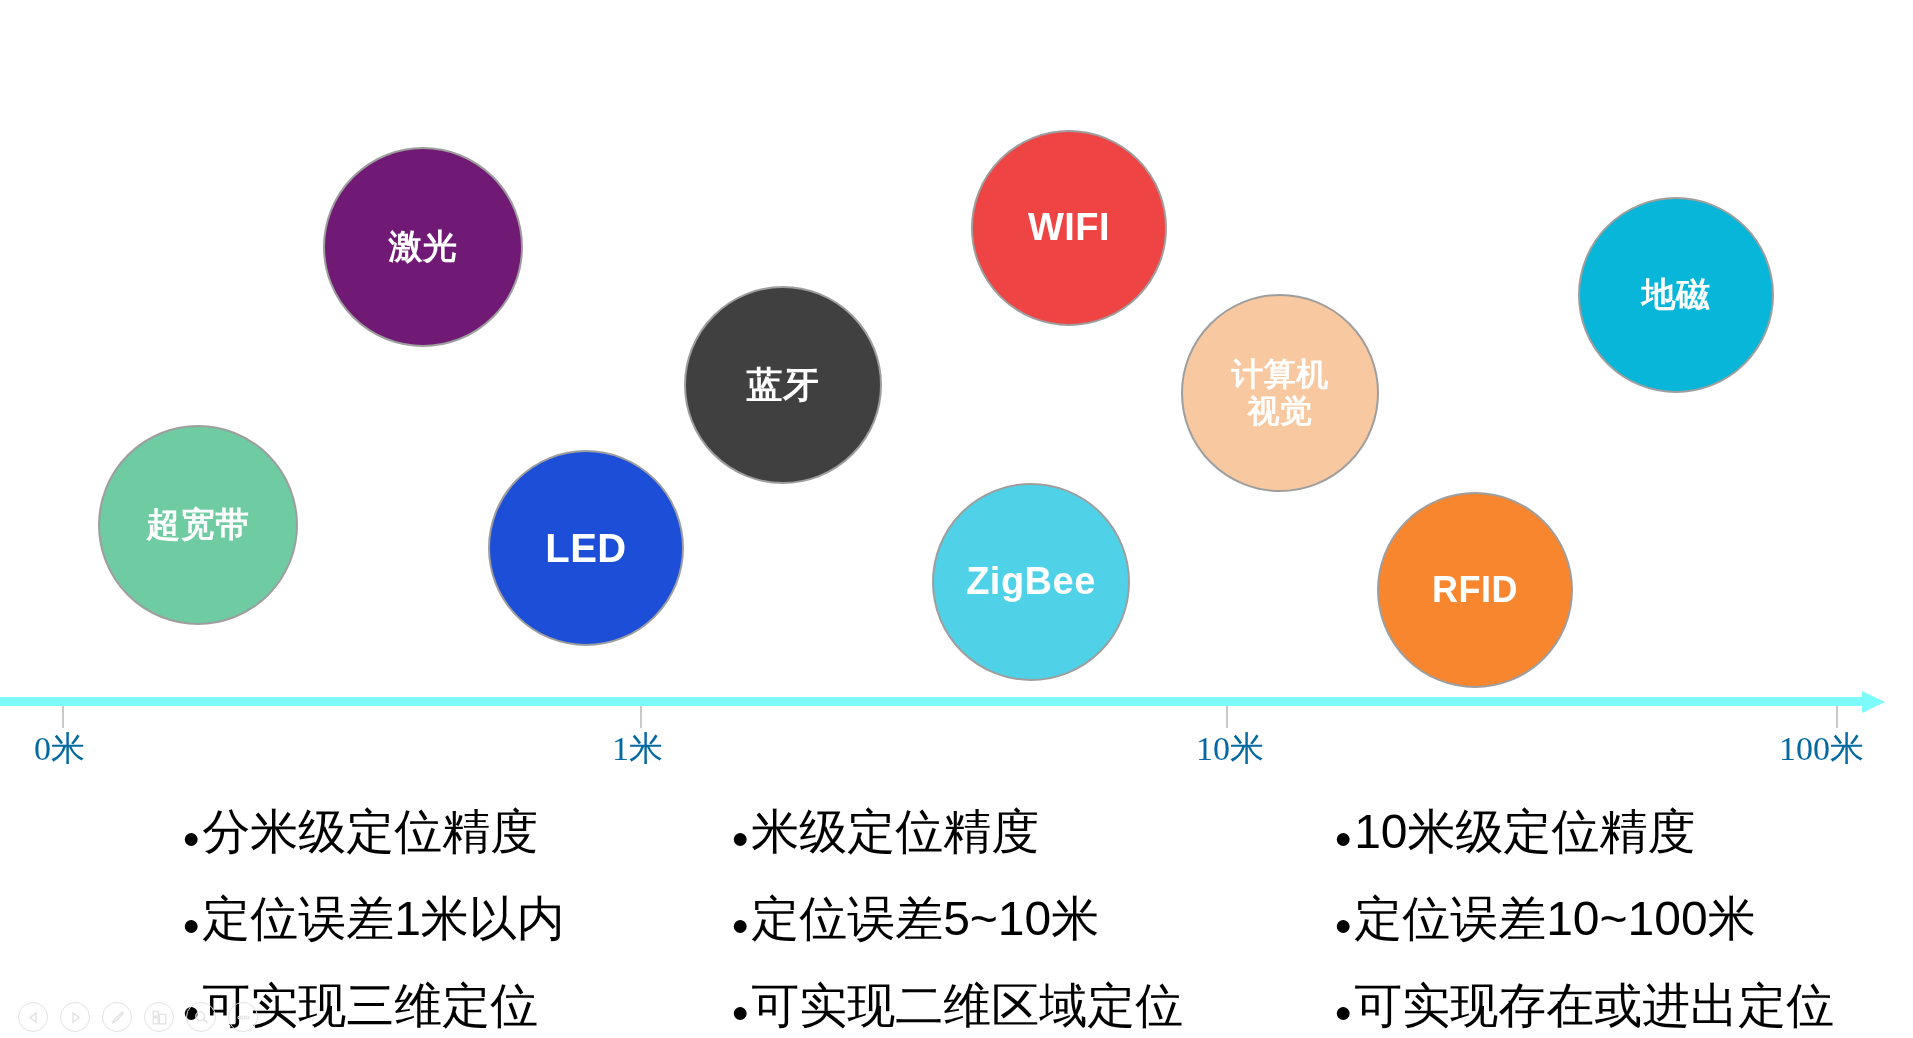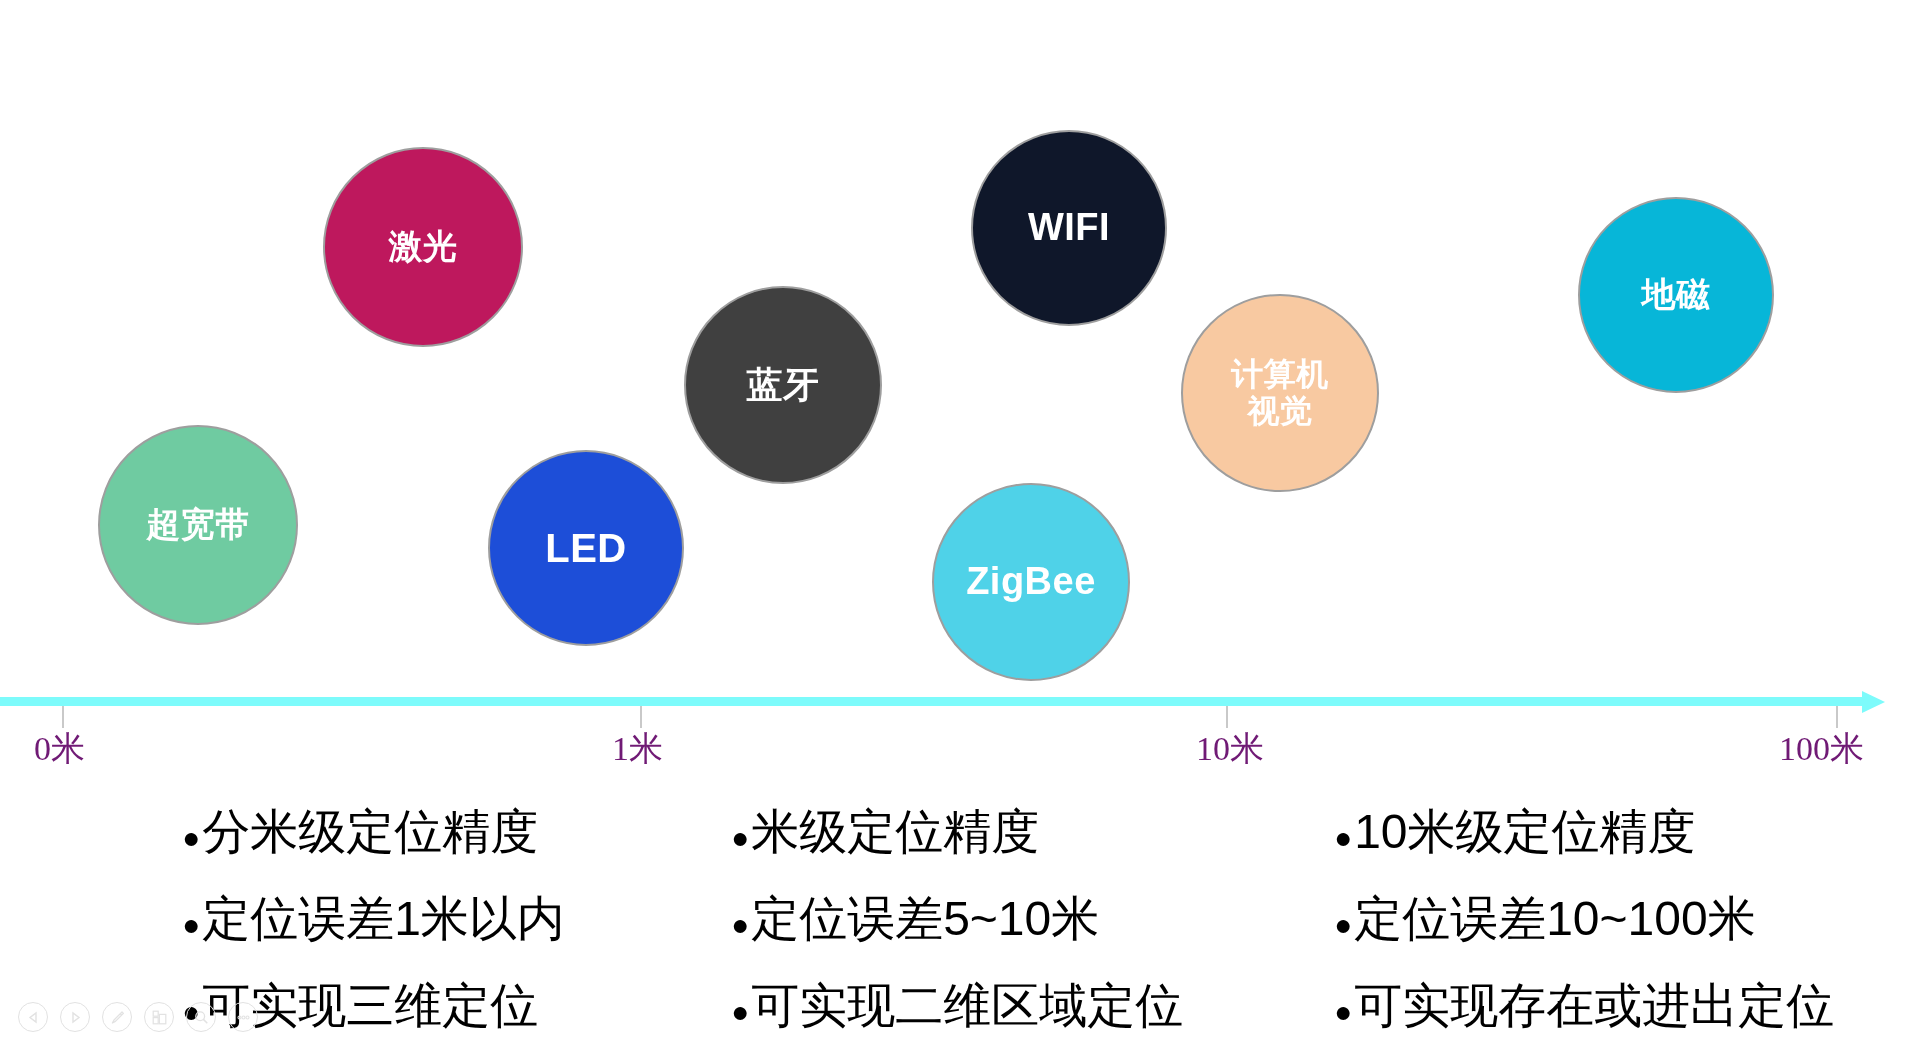--- a/index.html
+++ b/index.html
@@ -72,21 +72,21 @@
     position: absolute;
     top: 16px;
     width: 2px;
     height: 22px;
     background: #c9c9c9;
   }
   .tick-label {
     position: absolute;
     top: 726px;
     font-size: 34px;
-    color: #701a75;
+    color: #0369a1;
     font-family: "Liberation Serif", "DejaVu Serif", serif;
     white-space: nowrap;
   }
 
   
   .bullet-col {
     position: absolute;
     top: 800px;
   }
   .bullet-row {
@@ -131,45 +131,48 @@
 </style>
 </head>
 <body>
 
 <div id="slide">
 
   <div class="bubble" style="left:98px; top:425px; width:200px; height:200px; background:#6FCBA1; font-size:34px;">
     <span class="blabel">超宽带</span>
   </div>
 
-  <div class="bubble" style="left:323px; top:147px; width:200px; height:200px; background:#be185d; font-size:34px;">
+  <div class="bubble" style="left:323px; top:147px; width:200px; height:200px; background:#701a75; font-size:34px;">
     <span class="blabel">激光</span>
   </div>
 
   <div class="bubble" style="left:488px; top:450px; width:196px; height:196px; background:#1d4ed8; font-size:40px;">
     <span class="blabel">LED</span>
   </div>
 
   <div class="bubble" style="left:684px; top:286px; width:198px; height:198px; background:#404040; font-size:36px;">
     <span class="blabel">蓝牙</span>
   </div>
 
-  <div class="bubble" style="left:971px; top:130px; width:196px; height:196px; background:#0f172a; font-size:38px;">
+  <div class="bubble" style="left:971px; top:130px; width:196px; height:196px; background:#ef4444; font-size:38px;">
     <span class="blabel">WIFI</span>
   </div>
 
   <div class="bubble" style="left:932px; top:483px; width:198px; height:198px; background:#4FD2E8; font-size:38px;">
     <span class="blabel">ZigBee</span>
   </div>
 
   <div class="bubble" style="left:1181px; top:294px; width:198px; height:198px; background:#F8C9A1; font-size:32px;">
     <span class="blabel">计算机
 视觉</span>
   </div>
 
+  <div class="bubble" style="left:1377px; top:492px; width:196px; height:196px; background:#F7862F; font-size:36px;">
+    <span class="blabel">RFID</span>
+  </div>
 
   <div class="bubble" style="left:1578px; top:197px; width:196px; height:196px; background:#07B6D8; font-size:34px;align-items:center;">
     <span class="blabel">地磁</span>
   </div>
 
   <div id="axis-wrap">
     <div id="axis-line"></div>
     <div id="axis-arrow"></div>
     <div class="tick" style="left:62px;"></div>
     <div class="tick" style="left:640px;"></div>

